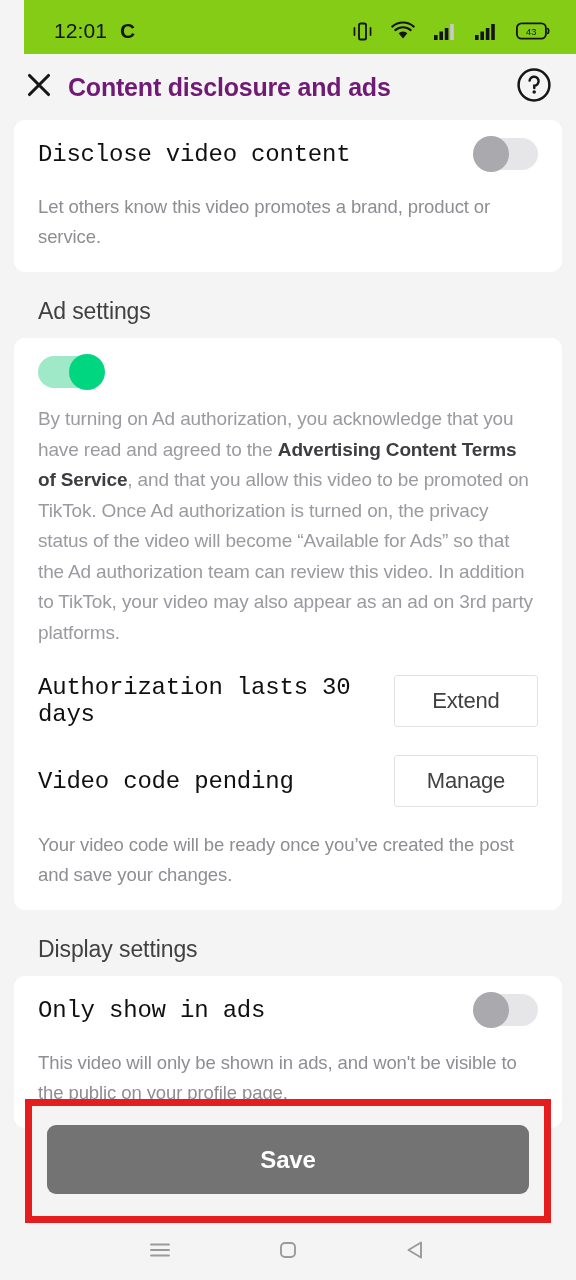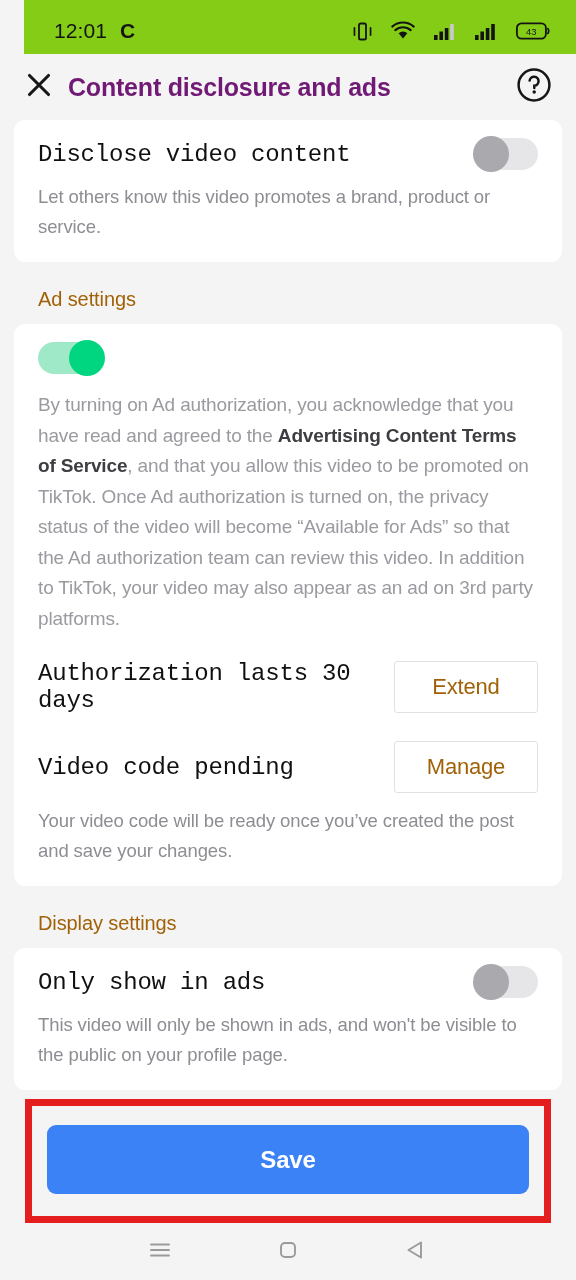--- a/index.html
+++ b/index.html
@@ -41,71 +41,71 @@
     background:#ffffff; border-radius:11px;
     padding:18px 24px 20px 24px;
   }
 
   .row{ display:flex; align-items:center; }
   .row-title{
     font-size:24px; color:#101010; letter-spacing:-.2px; flex:1;font-family:Liberation Mono, monospace;
   }
   .row-sub{
     font-size:18.5px; line-height:30px; color:#8d8d93;
-    letter-spacing:-.1px; margin-top:12px;
+    letter-spacing:-.1px; margin-top:22px;
   }
 
   
   .toggle{
     width:64px; height:32px; border-radius:16px;
     position:relative; flex:0 0 auto; cursor:pointer;
   }
   .toggle .knob{
     position:absolute; top:-2px; width:36px; height:36px;
     border-radius:50%; transition:none;
   }
   .toggle.off{ background:#e6e6e9; }
   .toggle.off .knob{ left:-1px; background:#a9a9ae; }
   .toggle.on{ background:#9fe8c8; }
   .toggle.on .knob{ right:-3px; background:#00d680; }
 
   
   .section-label{
-    font-size:20px; color:#a16207; letter-spacing:-.1px;
+    font-size:23px; color:#404040; letter-spacing:-.1px;
     padding:26px 10px 13px 24px;
   }
 
   
   .para{
     font-size:19px; line-height:30.5px; color:#9a9aa0;
     letter-spacing:-.15px; margin-top:16px;
   }
   .para b{ color:#3d3d42; font-weight:bold; }
 
   
   .hr-sep{ height:26px; }
   .action-row{ display:flex; align-items:center; min-height:54px; }
   .action-row .row-title{ font-size:24px; }
   .pill-btn{
     border:1px solid #e2e2e4; background:#fff; border-radius:3px;
     font-family:"Liberation Sans", sans-serif;
-    font-size:22px; color:#a16207; letter-spacing:-.2px;
+    font-size:22px; color:#404040; letter-spacing:-.2px;
     padding:12px 18px; width:144px; text-align:center; cursor:pointer;
   }
 
   
   .save-wrap{
     position:absolute; left:25px; top:1099px;
     width:526px; height:124px;
     border:7px solid #e41e1e; background:#f4f4f4;
   }
   .save-btn{
     position:absolute; left:15px; top:19px;
     width:482px; height:69px;
-    background:#3b82f6; border:none; border-radius:9px;
+    background:#737373; border:none; border-radius:9px;
     color:#ffffff; font-family:"Liberation Sans", sans-serif;
     font-size:24px; font-weight:bold; letter-spacing:-.2px; cursor:pointer;
   }
 
   
   .navbar{
     position:absolute; left:0; bottom:0; width:576px; height:57px;
     background:#f4f4f4; display:flex; align-items:center;
     justify-content:space-around; padding:0 96px;
   }

